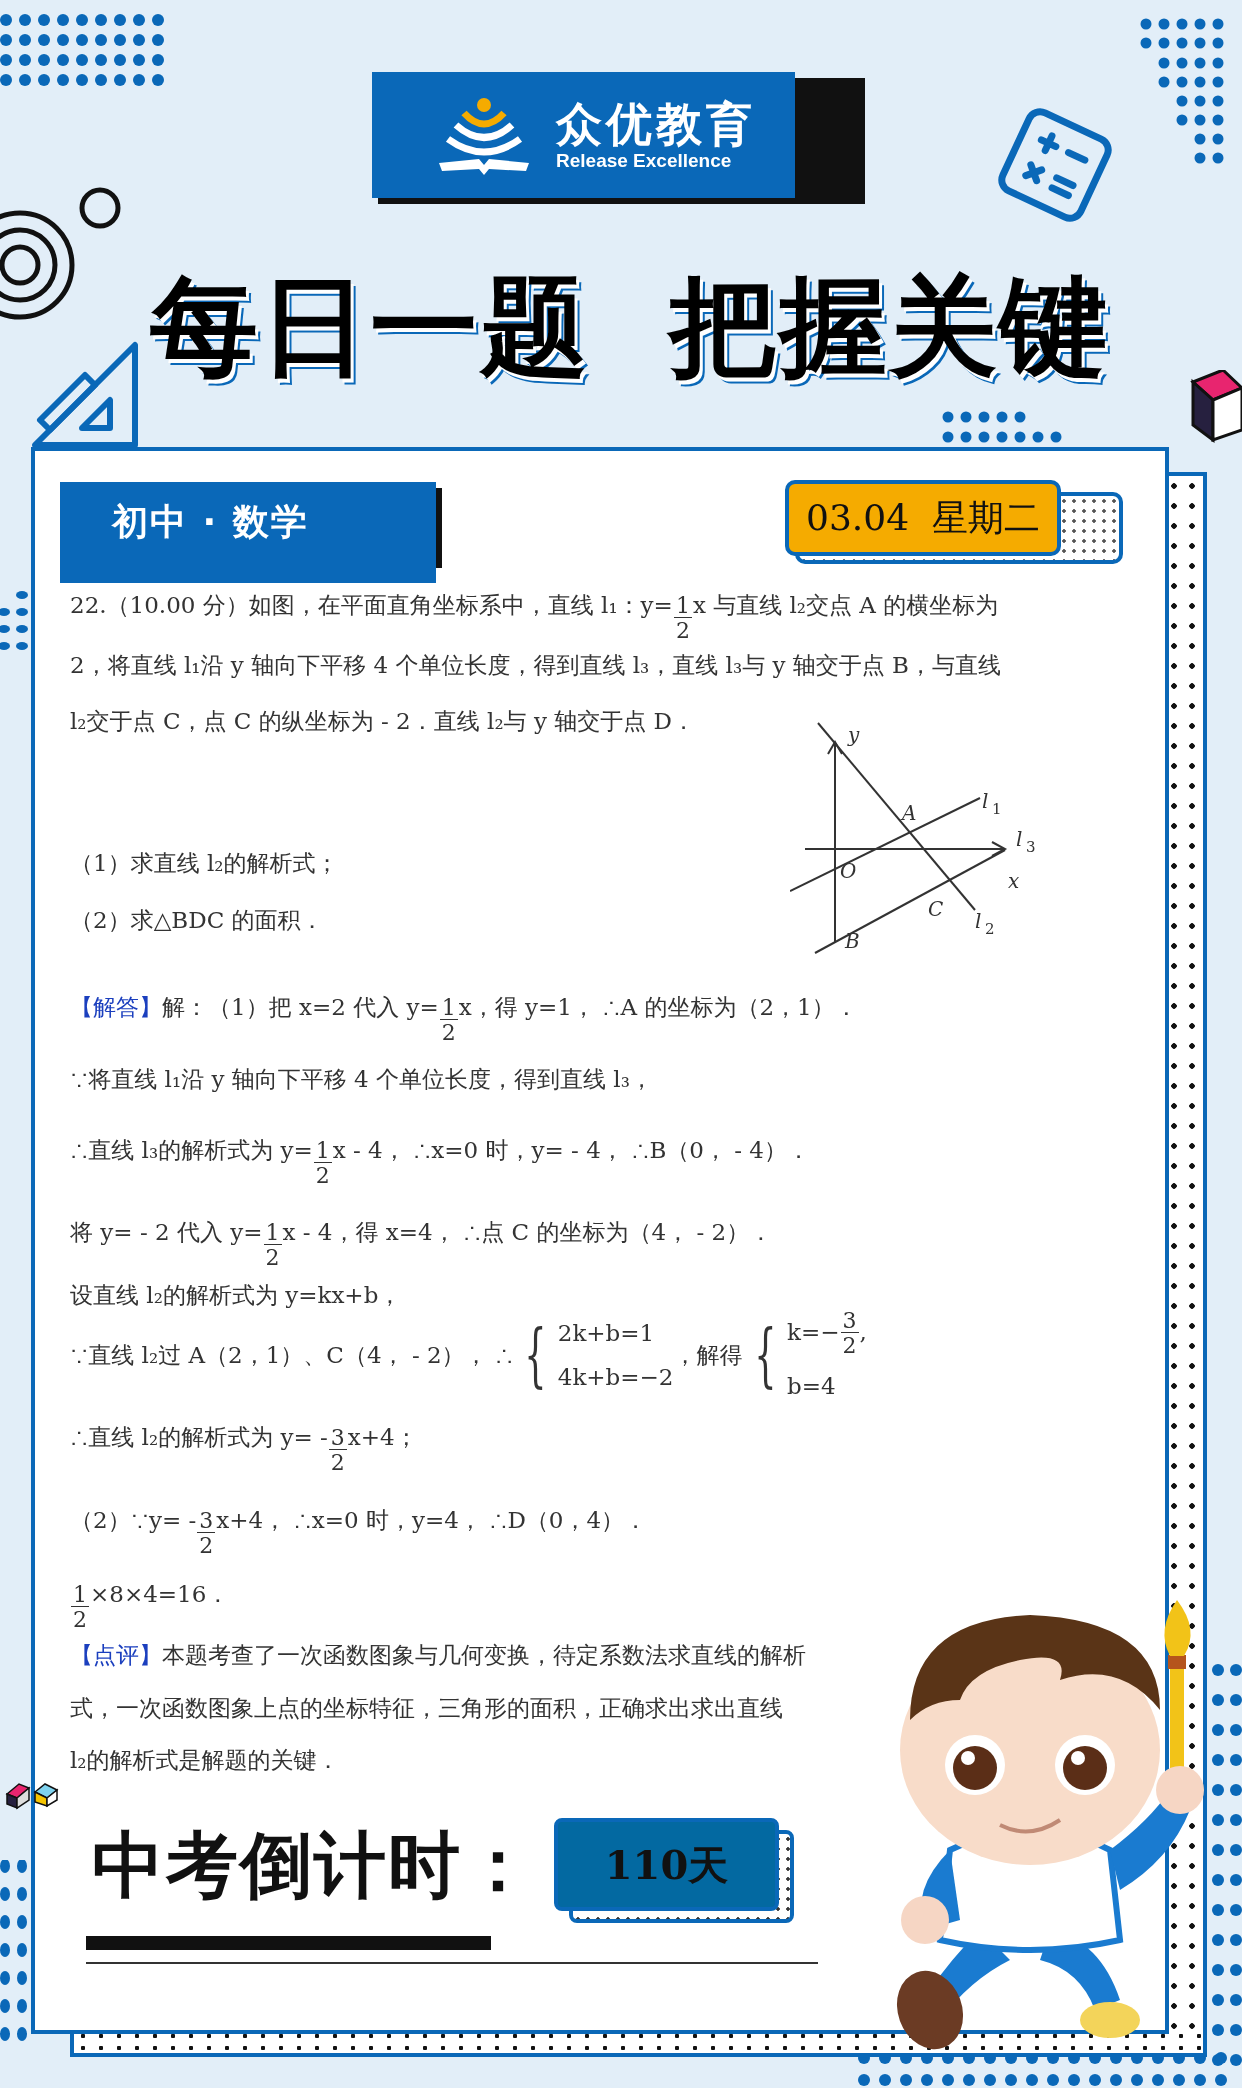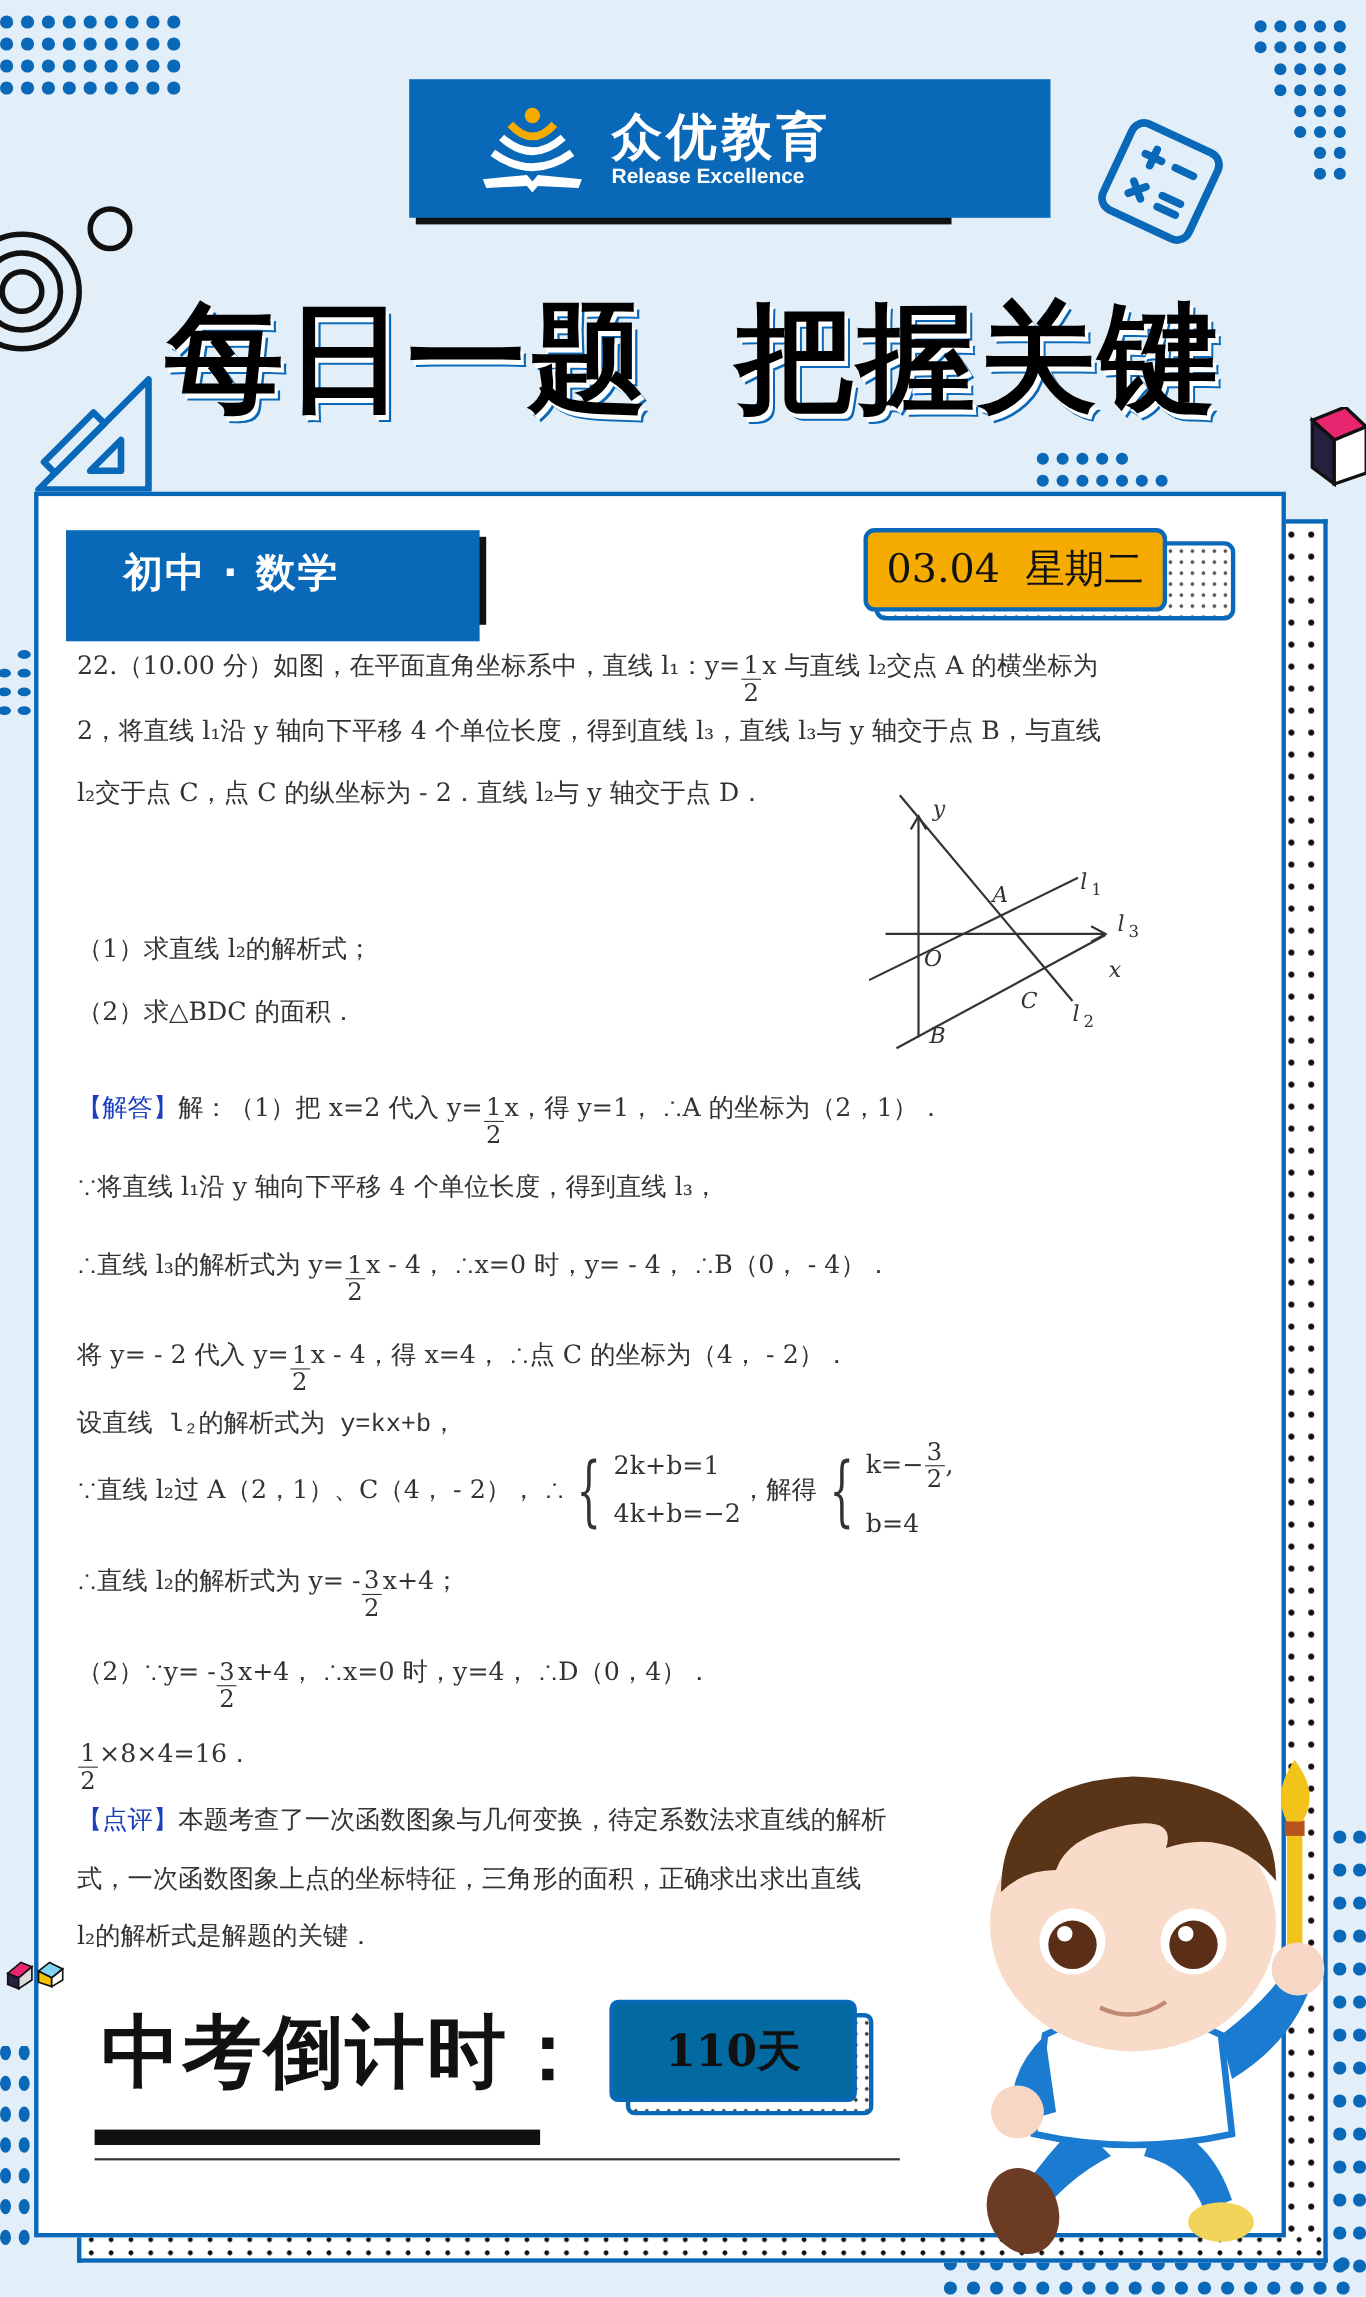--- a/index.html
+++ b/index.html
@@ -11,21 +11,21 @@
     color: #222;
   }
   .abs { position: absolute; }
   
   .dots { position: absolute; display: grid; gap: 6px; }
   .dot { width: 12px; height: 12px; border-radius: 50%; background: #0a68b8; }
 
   
   .logo-shadow { left: 378px; top: 78px; width: 487px; height: 126px; background: #111; }
   .logo-box {
-    left: 372px; top: 72px; width: 583px; height: 126px; background: #0a68b8;
+    left: 372px; top: 72px; width: 423px; height: 126px; background: #0a68b8;
     display: flex; align-items: center; padding-left: 62px; gap: 22px;
   }
   .logo-text { display: flex; flex-direction: column; color: #fff; }
   .logo-cn { font-family: "DejaVu Sans", sans-serif; font-weight: bold; font-size: 46px; letter-spacing: 4px; line-height: 52px; }
   .logo-en { font-family: "Liberation Sans", sans-serif; font-weight: bold; font-size: 19px; line-height: 22px; }
 
   
   .headline {
     left: 150px; top: 262px; width: 940px; height: 130px;
     font-family: "DejaVu Sans", sans-serif; font-weight: bold; font-size: 108px;
@@ -403,21 +403,21 @@
 <div class="abs q" style="top:985px;">
   <span class="tag">【解答】</span><span>解：（1）把 x=2 代入 y=</span><span class="frac"><span class="n">1</span><span class="d">2</span></span><span>x，得 y=1，  ∴A 的坐标为（2，1）．</span>
 </div>
 <div class="abs q" style="top:1064px;">∵将直线 l₁沿 y 轴向下平移 4 个单位长度，得到直线 l₃，</div>
 <div class="abs q" style="top:1128px;">
   <span>∴直线 l₃的解析式为 y=</span><span class="frac"><span class="n">1</span><span class="d">2</span></span><span>x - 4，  ∴x=0 时，y= - 4，  ∴B（0，  - 4）．</span>
 </div>
 <div class="abs q" style="top:1210px;">
   <span>将 y= - 2 代入 y=</span><span class="frac"><span class="n">1</span><span class="d">2</span></span><span>x - 4，得 x=4，  ∴点 C 的坐标为（4，  - 2）．</span>
 </div>
-<div class="abs q" style="top:1280px;font-family:Liberation Mono, monospace;">设直线 l₂的解析式为 y=kx+b，</div>
+<div class="abs q" style="top:1280px;">设直线 l₂的解析式为 y=kx+b，</div>
 <div class="abs q" style="top:1300px;display:flex;align-items:center;height:110px;">
   <span>∵直线 l₂过 A（2，1）、C（4，  - 2），  ∴</span>
   <span class="sys">
       <span class="brace">{</span>
       <span class="sys-lines">
         <span>2k+b=1</span>
         <span>4k+b=−2</span>
       </span>
     </span>
   <span>，解得</span>

